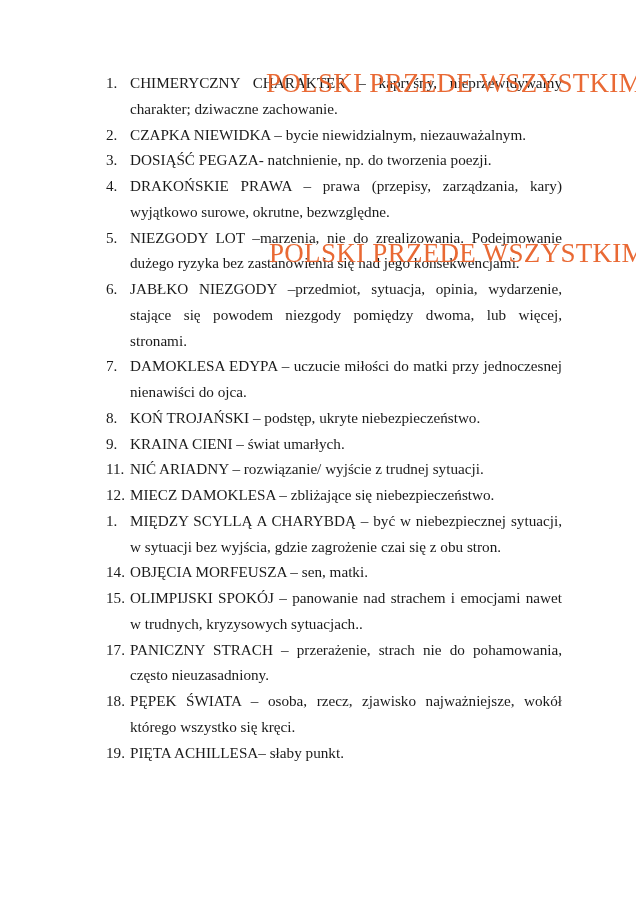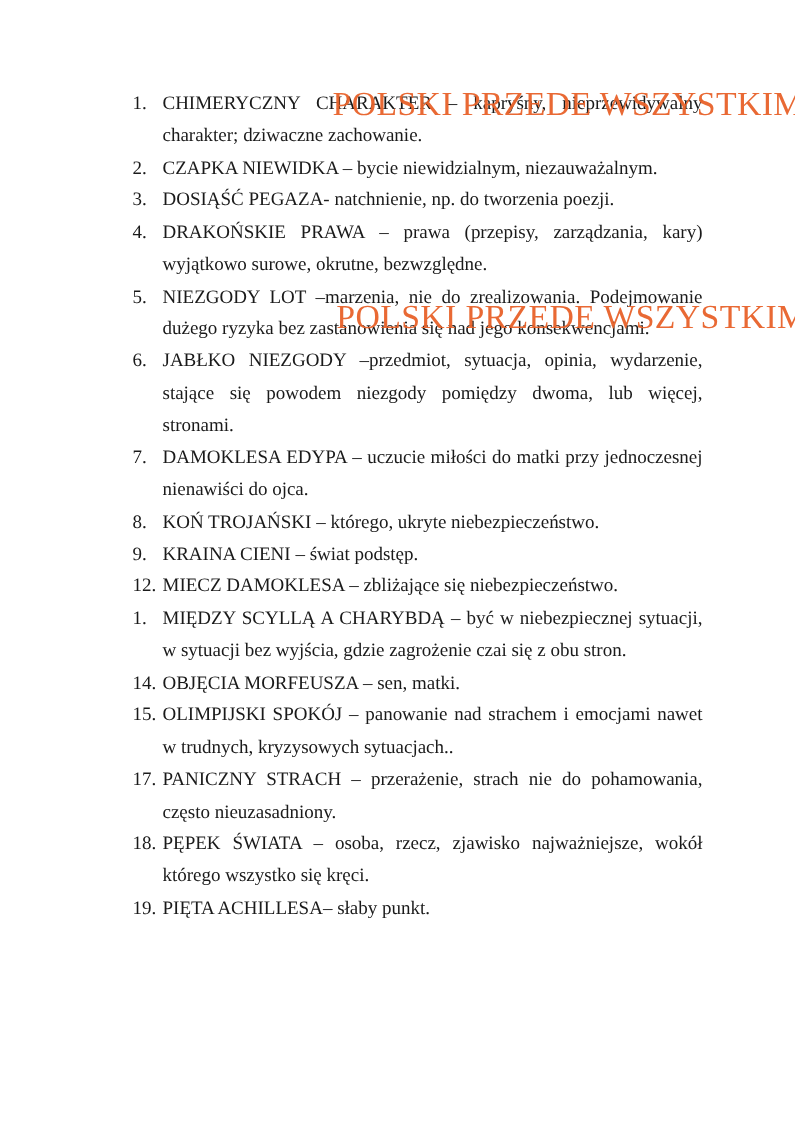--- a/index.html
+++ b/index.html
@@ -30,22 +30,23 @@
 
 <div class="page">
   <ol class="list">
     <li class="item"><span class="num">1.</span><span class="term">CHIMERYCZNY CHARAKTER</span><span> – </span><span>kapryśny, nieprzewidywalny charakter; dziwaczne zachowanie.</span></li>
     <li class="item"><span class="num">2.</span><span class="term">CZAPKA NIEWIDKA</span><span> – </span><span>bycie niewidzialnym, niezauważalnym.</span></li>
     <li class="item"><span class="num">3.</span><span class="term">DOSIĄŚĆ PEGAZA</span><span>- </span><span>natchnienie, np. do tworzenia poezji.</span></li>
     <li class="item"><span class="num">4.</span><span class="term">DRAKOŃSKIE PRAWA</span><span> – </span><span>prawa (przepisy, zarządzania, kary) wyjątkowo surowe, okrutne, bezwzględne.</span></li>
     <li class="item"><span class="num">5.</span><span class="term">NIEZGODY LOT</span><span> –</span><span>marzenia, nie do zrealizowania. Podejmowanie dużego ryzyka bez zastanowienia się nad jego konsekwencjami.</span></li>
     <li class="item"><span class="num">6.</span><span class="term">JABŁKO NIEZGODY</span><span> –</span><span>przedmiot, sytuacja, opinia, wydarzenie, stające się powodem niezgody pomiędzy dwoma, lub więcej, stronami.</span></li>
     <li class="item"><span class="num">7.</span><span class="term">DAMOKLESA EDYPA</span><span> – </span><span>uczucie miłości do matki przy jednoczesnej nienawiści do ojca.</span></li>
-    <li class="item"><span class="num">8.</span><span class="term">KOŃ TROJAŃSKI</span><span> – </span><span>którego, ukryte niebezpieczeństwo.</span></li>
-    <li class="item"><span class="num">9.</span><span class="term">KRAINA CIENI</span><span> – </span><span>świat podstęp.</span></li>
+    <li class="item"><span class="num">8.</span><span class="term">KOŃ TROJAŃSKI</span><span> – </span><span>podstęp, ukryte niebezpieczeństwo.</span></li>
+    <li class="item"><span class="num">9.</span><span class="term">KRAINA CIENI</span><span> – </span><span>świat umarłych.</span></li>
+    <li class="item"><span class="num">11.</span><span class="term">NIĆ ARIADNY</span><span> – </span><span>rozwiązanie/ wyjście z trudnej sytuacji.</span></li>
     <li class="item"><span class="num">12.</span><span class="term">MIECZ DAMOKLESA</span><span> – </span><span>zbliżające się niebezpieczeństwo.</span></li>
     <li class="item"><span class="num">1.</span><span class="term">MIĘDZY SCYLLĄ A CHARYBDĄ</span><span> – </span><span>być w niebezpiecznej sytuacji, w sytuacji bez wyjścia, gdzie zagrożenie czai się z obu stron.</span></li>
     <li class="item"><span class="num">14.</span><span class="term">OBJĘCIA MORFEUSZA</span><span> – </span><span>sen, matki.</span></li>
     <li class="item"><span class="num">15.</span><span class="term">OLIMPIJSKI SPOKÓJ</span><span> – </span><span>panowanie nad strachem i emocjami nawet w trudnych, kryzysowych sytuacjach..</span></li>
     <li class="item"><span class="num">17.</span><span class="term">PANICZNY STRACH</span><span> – </span><span>przerażenie, strach nie do pohamowania, często nieuzasadniony.</span></li>
     <li class="item"><span class="num">18.</span><span class="term">PĘPEK ŚWIATA</span><span> – </span><span>osoba, rzecz, zjawisko najważniejsze, wokół którego wszystko się kręci.</span></li>
     <li class="item"><span class="num">19.</span><span class="term">PIĘTA ACHILLESA</span><span>– </span><span>słaby punkt.</span></li>
   </ol>
 
   <div class="watermark wm1">POLSKI PRZEDE WSZYSTKIM</div>

